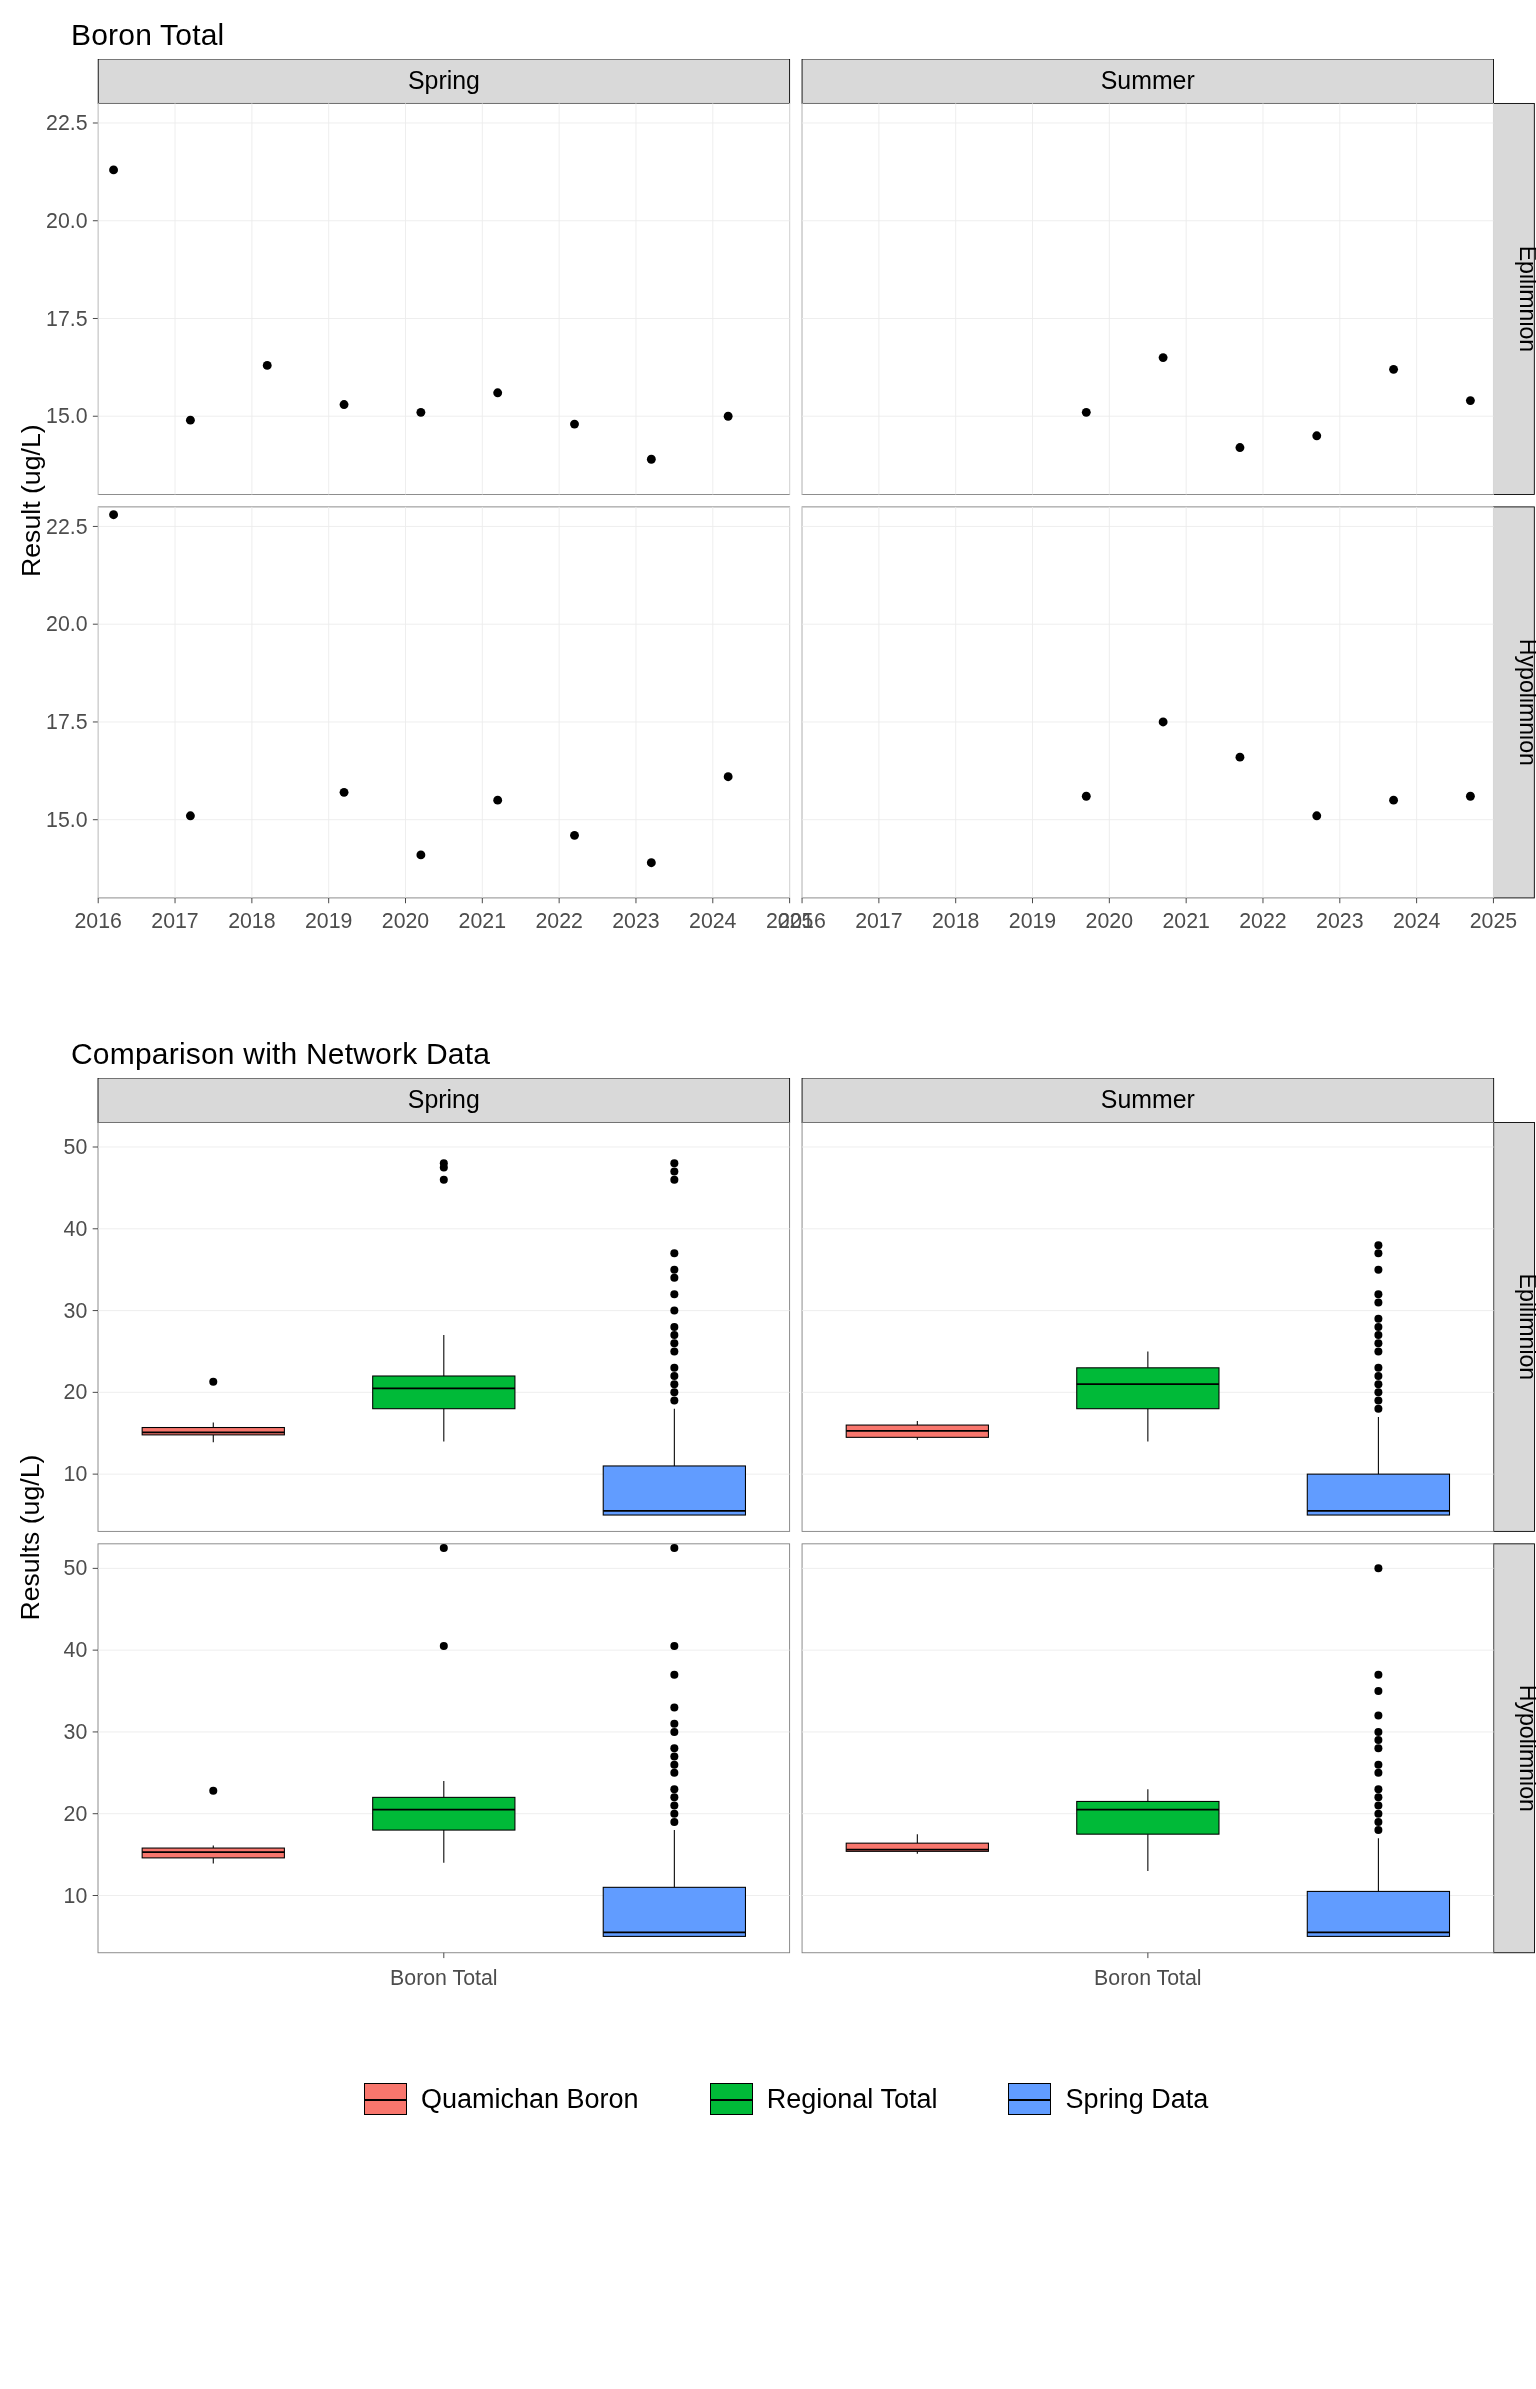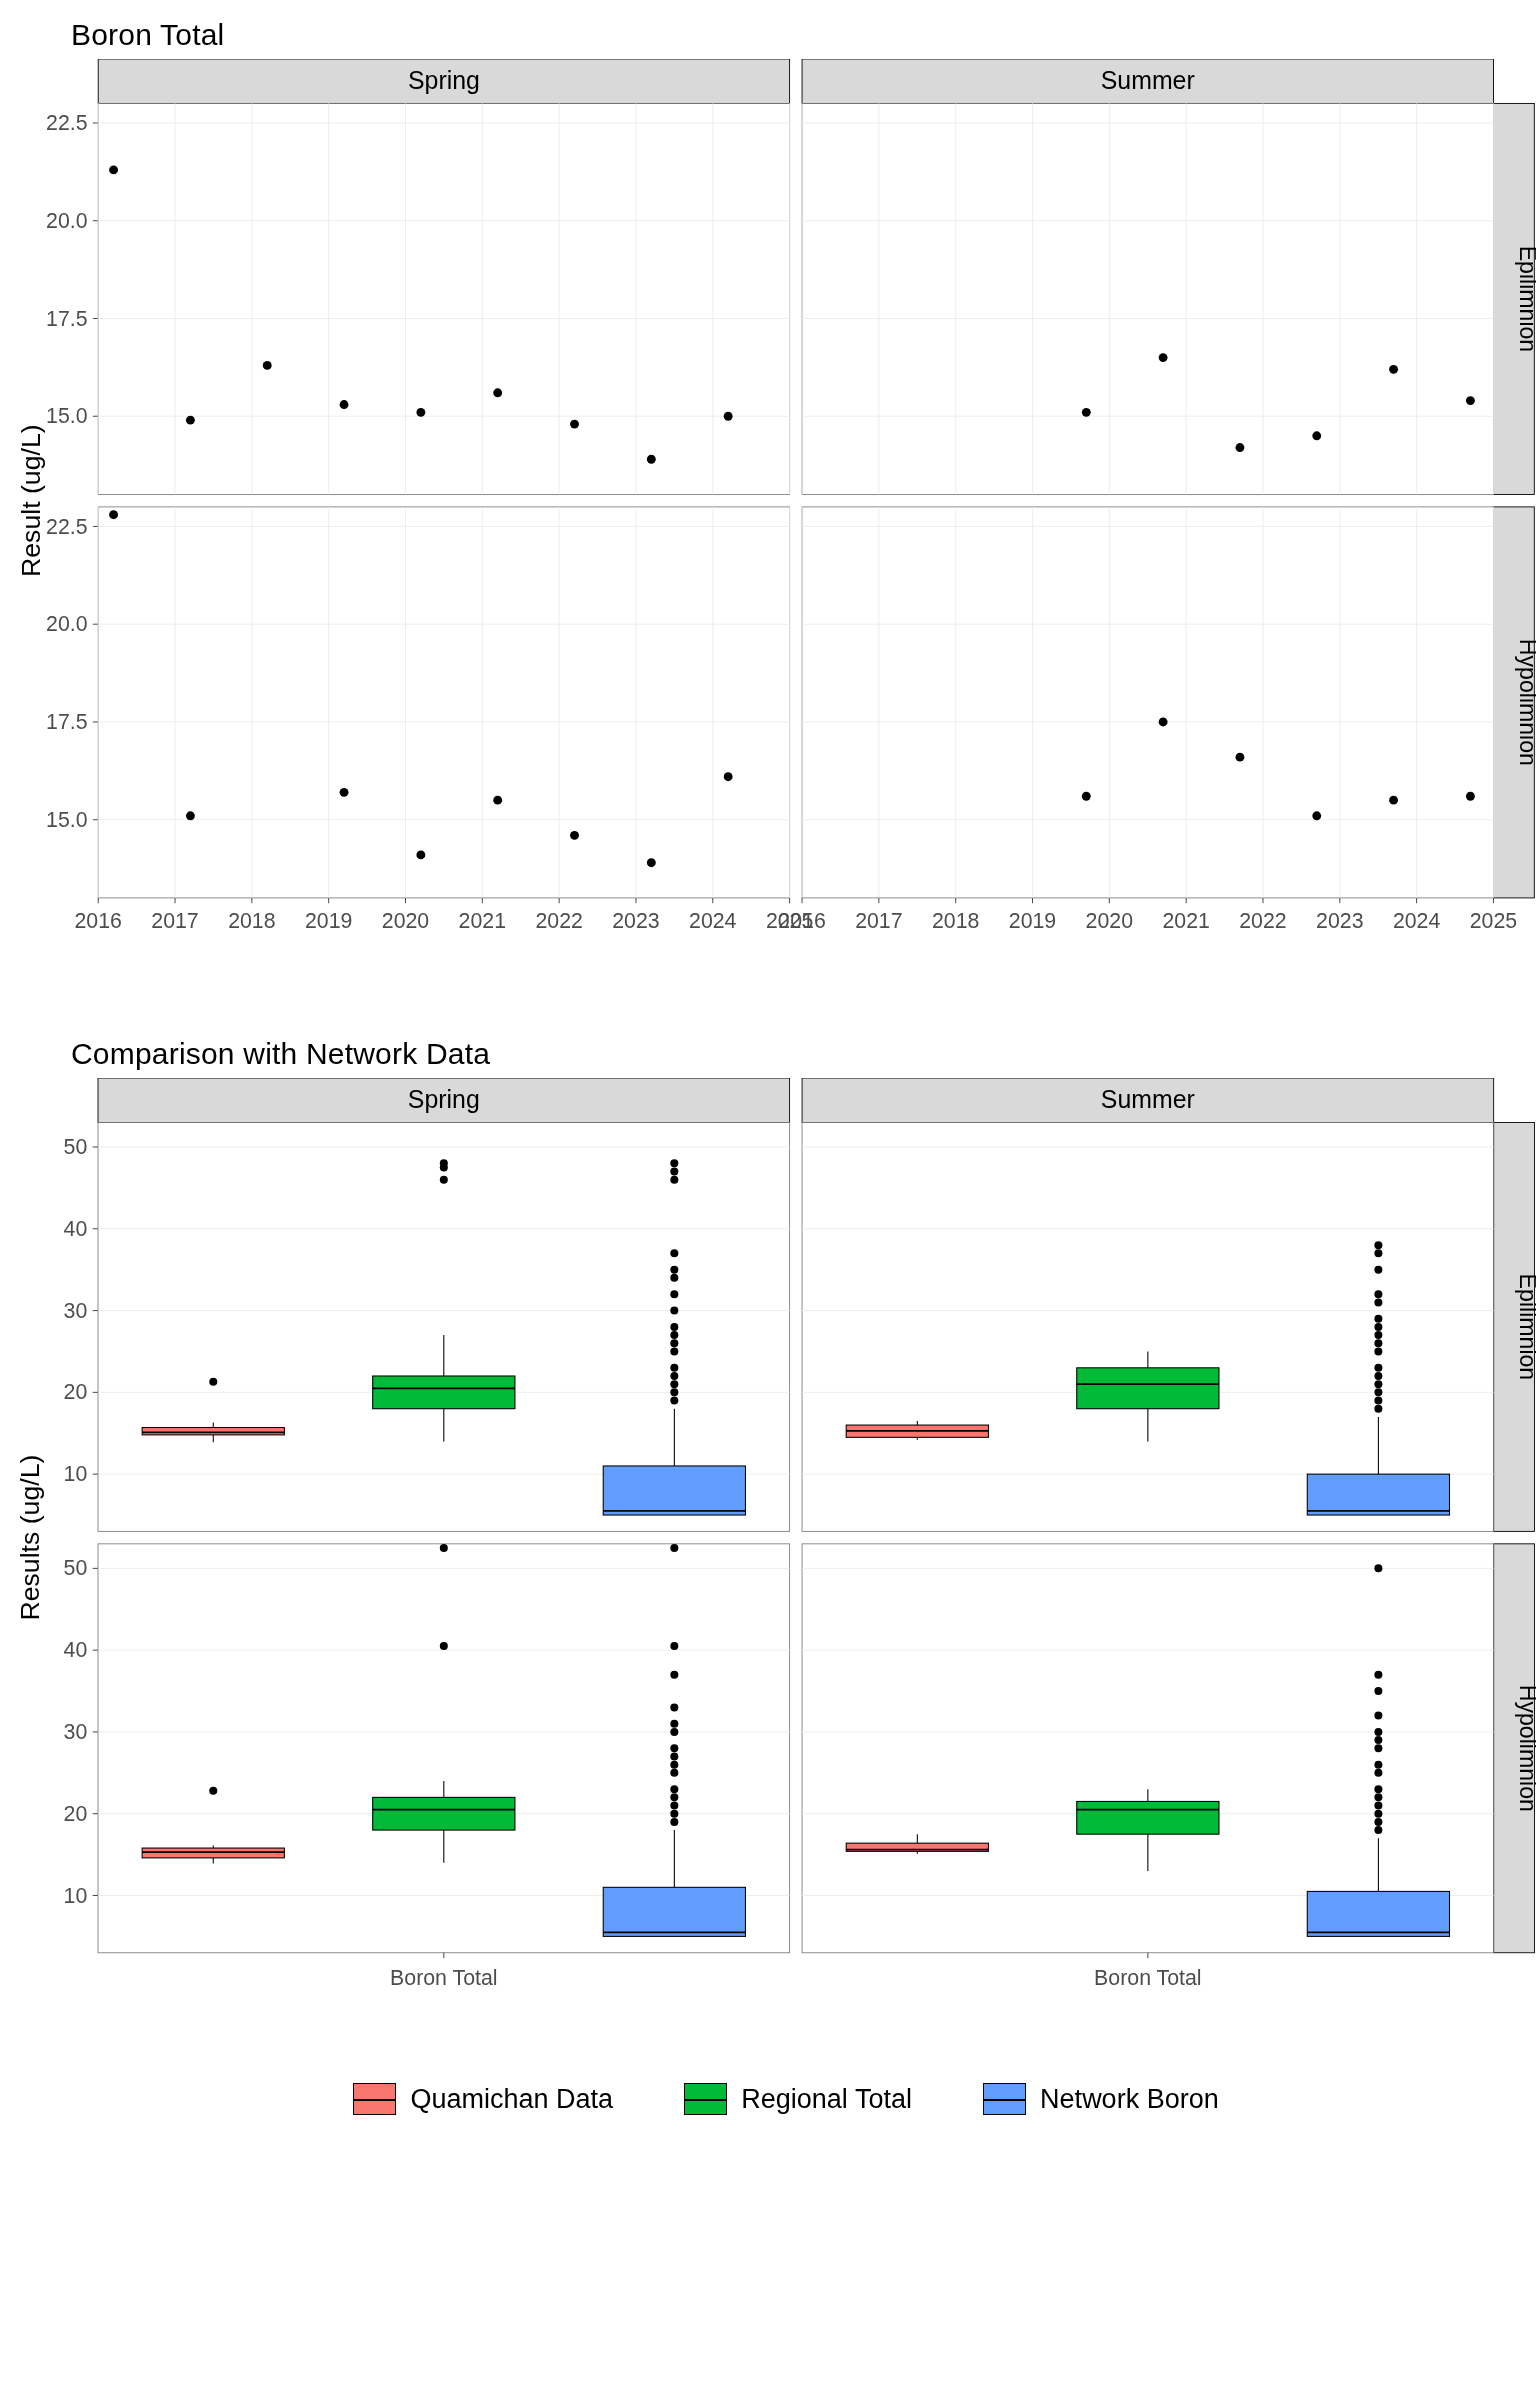--- a/index.html
+++ b/index.html
@@ -365,25 +365,25 @@
         <circle cx="1530.3333333333333" cy="689.5999999999999" r="4.5" class="dot"></circle>
         <circle cx="1530.3333333333333" cy="671.2" r="4.5" class="dot"></circle>
         <circle cx="1530.3333333333333" cy="551.6" r="4.5" class="dot"></circle>
         <text x="24" y="517" text-anchor="middle" class="ylabel" transform="rotate(-90 24 517)">Results (ug/L)</text>
       </svg>
   </div>
 
   <div class="legend-wrap">
     <div class="leg-item">
       <span class="leg-swatch" id="sw0" style="background: rgb(248, 118, 109);"></span>
-      <span>Quamichan Data</span>
+      <span>Quamichan Boron</span>
     </div>
     <div class="leg-item">
       <span class="leg-swatch" id="sw1" style="background: rgb(0, 186, 56);"></span>
       <span>Regional Total</span>
     </div>
     <div class="leg-item">
       <span class="leg-swatch" id="sw2" style="background: rgb(97, 156, 255);"></span>
-      <span>Network Boron</span>
+      <span>Spring Data</span>
     </div>
   </div>
 </div>
 
 
 </body></html>

